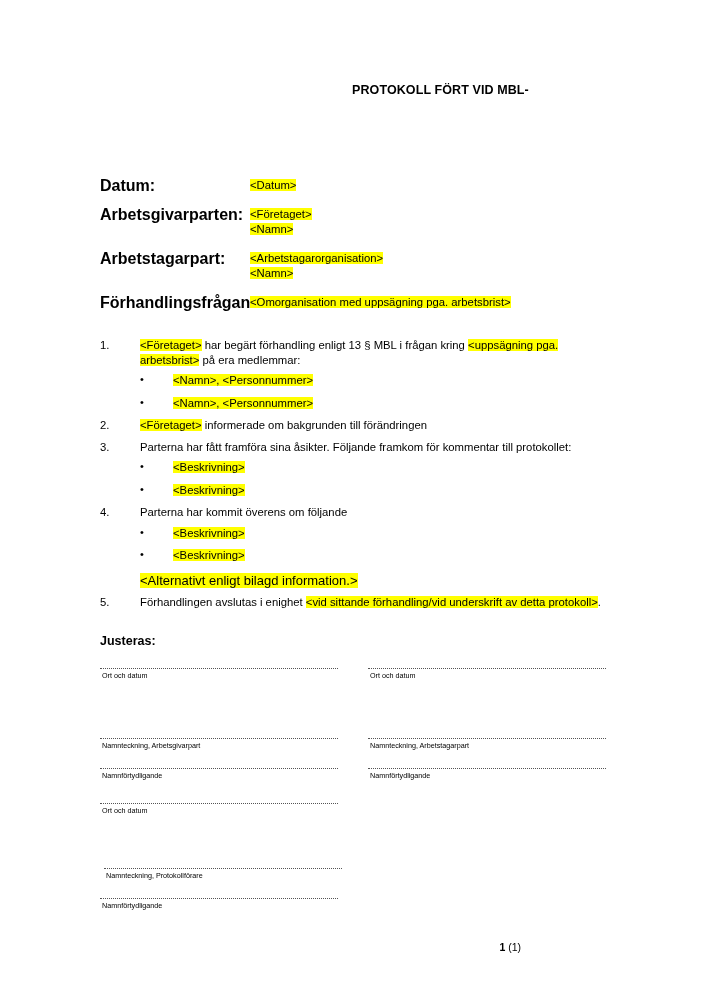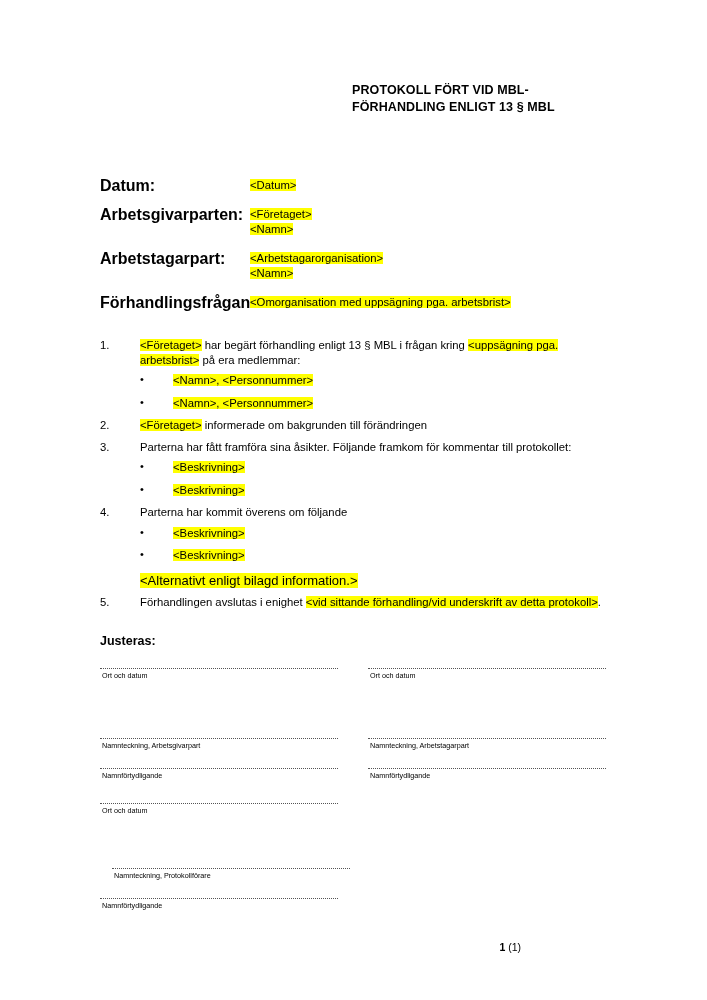--- a/index.html
+++ b/index.html
@@ -167,21 +167,20 @@
   .footer .pg-cur { font-weight: bold; }
   .footer .pg-tot { font-weight: normal; }
 </style>
 </head>
 <body>
 
 <div class="page">
 
   <div class="doc-title">
     <span class="title-line">PROTOKOLL FÖRT VID MBL-</span>
-    <span class="title-line">FÖRHANDLING ENLIGT 13 § MBL</span>
   </div>
 
   <div class="meta" id="meta-host">
       <div class="meta-row">
         <div class="meta-label">Datum:</div>
         <div class="meta-values">
           <span class="val-line"><span class="hl">&lt;Datum&gt;</span></span>
         </div>
       </div>
       <div class="meta-row gap">
@@ -266,21 +265,21 @@
         <div class="sig-caption">Namnteckning, Arbetstagarpart</div>
       </div>
       <div class="sig-field" style="top: 100px; left: 268px;">
         <div class="sig-rule"></div>
         <div class="sig-caption">Namnförtydligande</div>
       </div>
       <div class="sig-field" style="top: 135px; left: 0px;">
         <div class="sig-rule"></div>
         <div class="sig-caption">Ort och datum</div>
       </div>
-      <div class="sig-field" style="top: 200px; left: 12px;">
+      <div class="sig-field" style="top: 200px; left: 4px;">
         <div class="sig-rule"></div>
         <div class="sig-caption">Namnteckning, Protokollförare</div>
       </div>
       <div class="sig-field" style="top: 230px; left: 0px;">
         <div class="sig-rule"></div>
         <div class="sig-caption">Namnförtydligande</div>
       </div>
     </div>
 
   <div class="footer">

